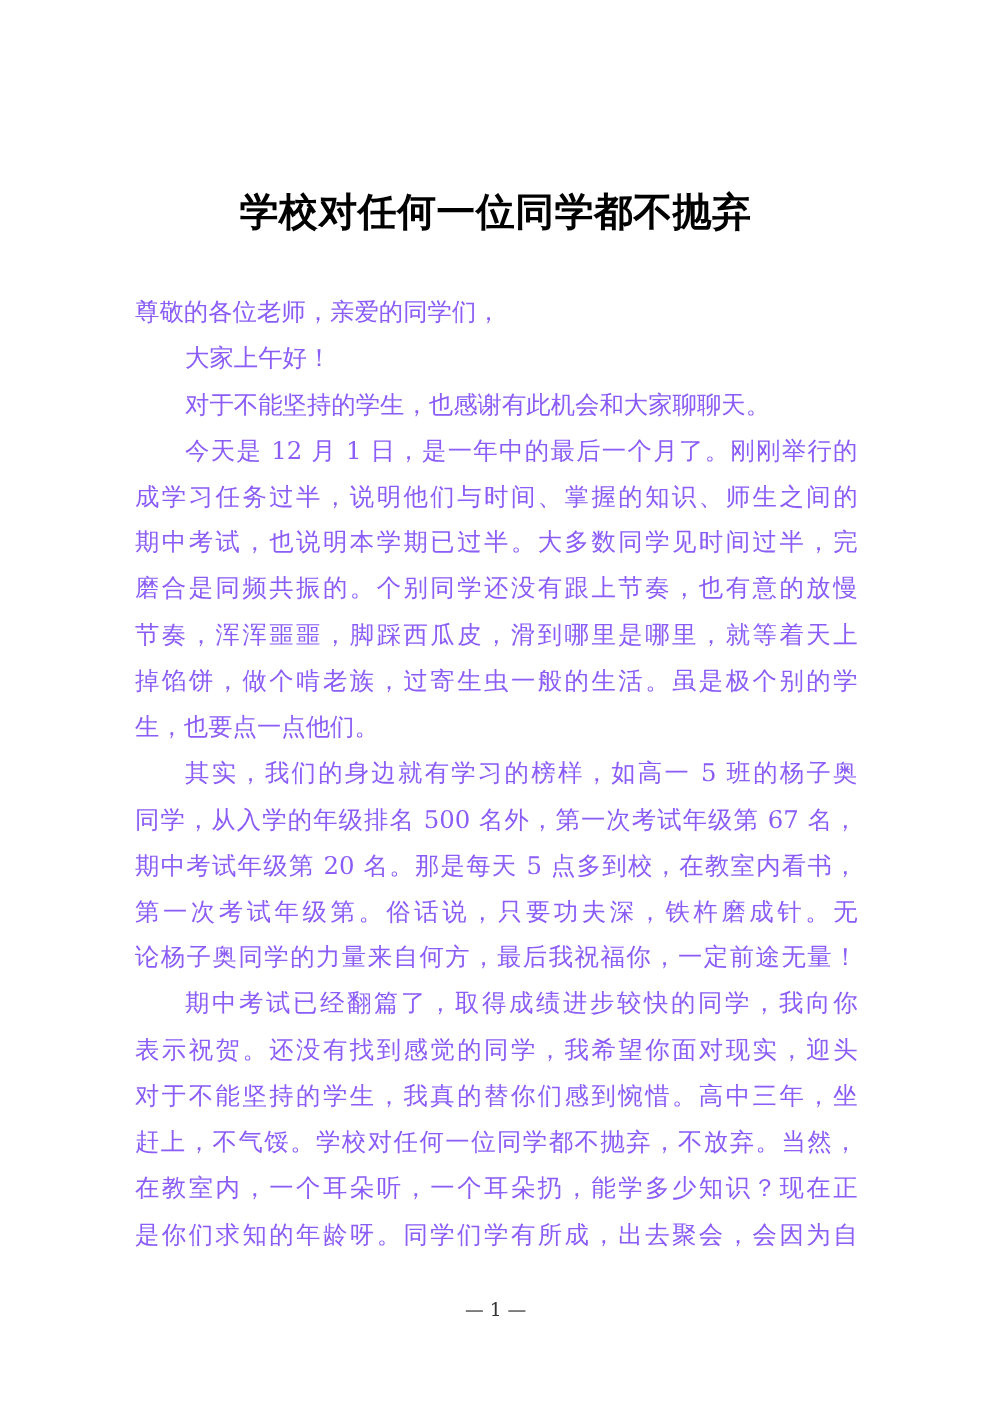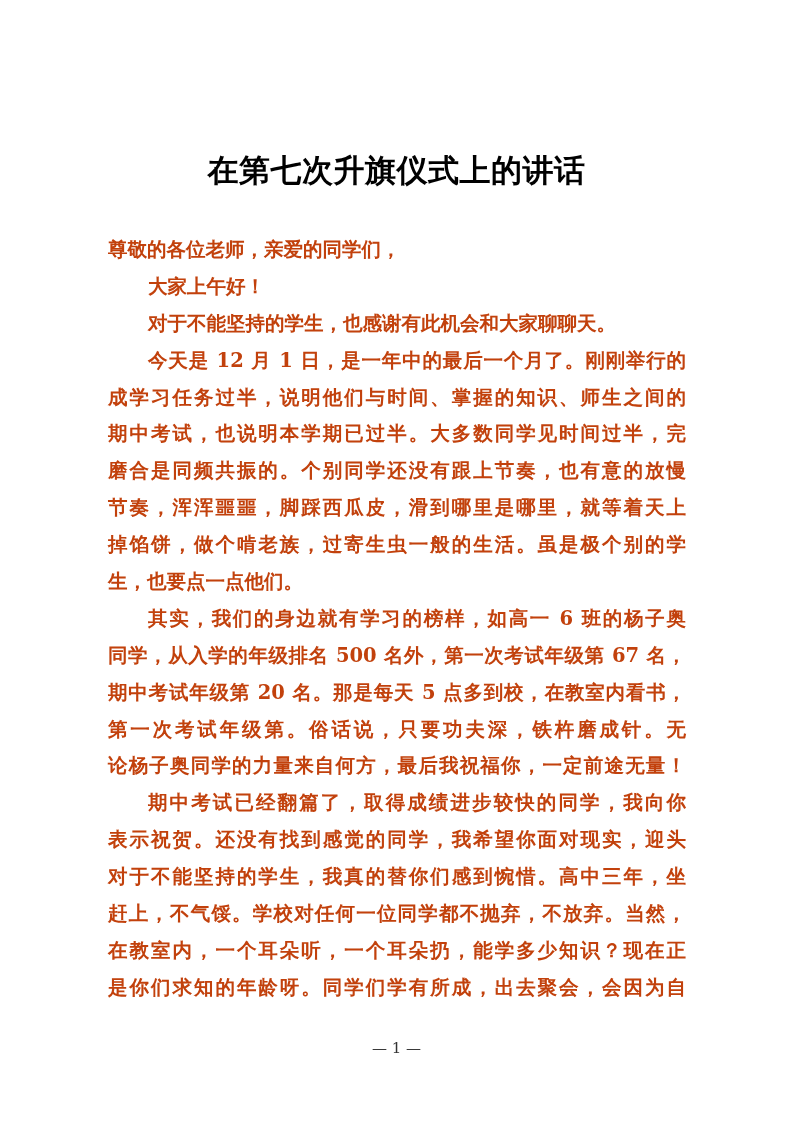--- a/index.html
+++ b/index.html
@@ -4,44 +4,44 @@
 <style>
   html, body { margin: 0; padding: 0; background: #ffffff; }
   body { width: 793px; height: 1122px; position: relative; overflow: hidden;
          font-family: "DejaVu Serif", "Liberation Serif", serif; color: #111; }
   .page { position: absolute; left: 0; top: 0; width: 793px; height: 1122px; background: #fff; }
   .title { position: absolute; left: 0; width: 793px; top: 150px; text-align: center;
            font-family: "DejaVu Sans", "Liberation Sans", sans-serif; font-weight: bold;
            font-size: 31px; letter-spacing: 0.5px; color: #000; line-height: 40px; }
   .body-text { position: absolute; left: 108px; top: 232px; width: 578px; }
   .line { height: 36.9px; line-height: 36.9px; font-size: 19.5px; white-space: nowrap;
-          text-align: justify; text-align-last: justify; color: #c2410c; font-weight: bold; }
+          text-align: justify; text-align-last: justify; color: #8b5cf6; }
   .line.last { text-align-last: left; }
   .line.indent { padding-left: 40px; }
   .footer { position: absolute; left: 0; width: 793px; top: 1038px; text-align: center;
             font-size: 15px; color: #333; line-height: 20px; }
 </style>
 </head>
 <body>
 
 <div class="page">
-  <div class="title">在第七次升旗仪式上的讲话</div>
+  <div class="title">学校对任何一位同学都不抛弃</div>
 
   <div class="body-text">
     <div class="line last">尊敬的各位老师，亲爱的同学们，</div>
     <div class="line indent last">大家上午好！</div>
     <div class="line indent last">对于不能坚持的学生，也感谢有此机会和大家聊聊天。</div>
     <div class="line indent">今天是 12 月 1 日，是一年中的最后一个月了。刚刚举行的</div>
     <div class="line">成学习任务过半，说明他们与时间、掌握的知识、师生之间的</div>
     <div class="line">期中考试，也说明本学期已过半。大多数同学见时间过半，完</div>
     <div class="line">磨合是同频共振的。个别同学还没有跟上节奏，也有意的放慢</div>
     <div class="line">节奏，浑浑噩噩，脚踩西瓜皮，滑到哪里是哪里，就等着天上</div>
     <div class="line">掉馅饼，做个啃老族，过寄生虫一般的生活。虽是极个别的学</div>
     <div class="line last">生，也要点一点他们。</div>
-    <div class="line indent">其实，我们的身边就有学习的榜样，如高一 6 班的杨子奥</div>
+    <div class="line indent">其实，我们的身边就有学习的榜样，如高一 5 班的杨子奥</div>
     <div class="line">同学，从入学的年级排名 500 名外，第一次考试年级第 67 名，</div>
     <div class="line">期中考试年级第 20 名。那是每天 5 点多到校，在教室内看书，</div>
     <div class="line">第一次考试年级第。俗话说，只要功夫深，铁杵磨成针。无</div>
     <div class="line">论杨子奥同学的力量来自何方，最后我祝福你，一定前途无量！</div>
     <div class="line indent">期中考试已经翻篇了，取得成绩进步较快的同学，我向你</div>
     <div class="line">表示祝贺。还没有找到感觉的同学，我希望你面对现实，迎头</div>
     <div class="line">对于不能坚持的学生，我真的替你们感到惋惜。高中三年，坐</div>
     <div class="line">赶上，不气馁。学校对任何一位同学都不抛弃，不放弃。当然，</div>
     <div class="line">在教室内，一个耳朵听，一个耳朵扔，能学多少知识？现在正</div>
     <div class="line">是你们求知的年龄呀。同学们学有所成，出去聚会，会因为自</div>

